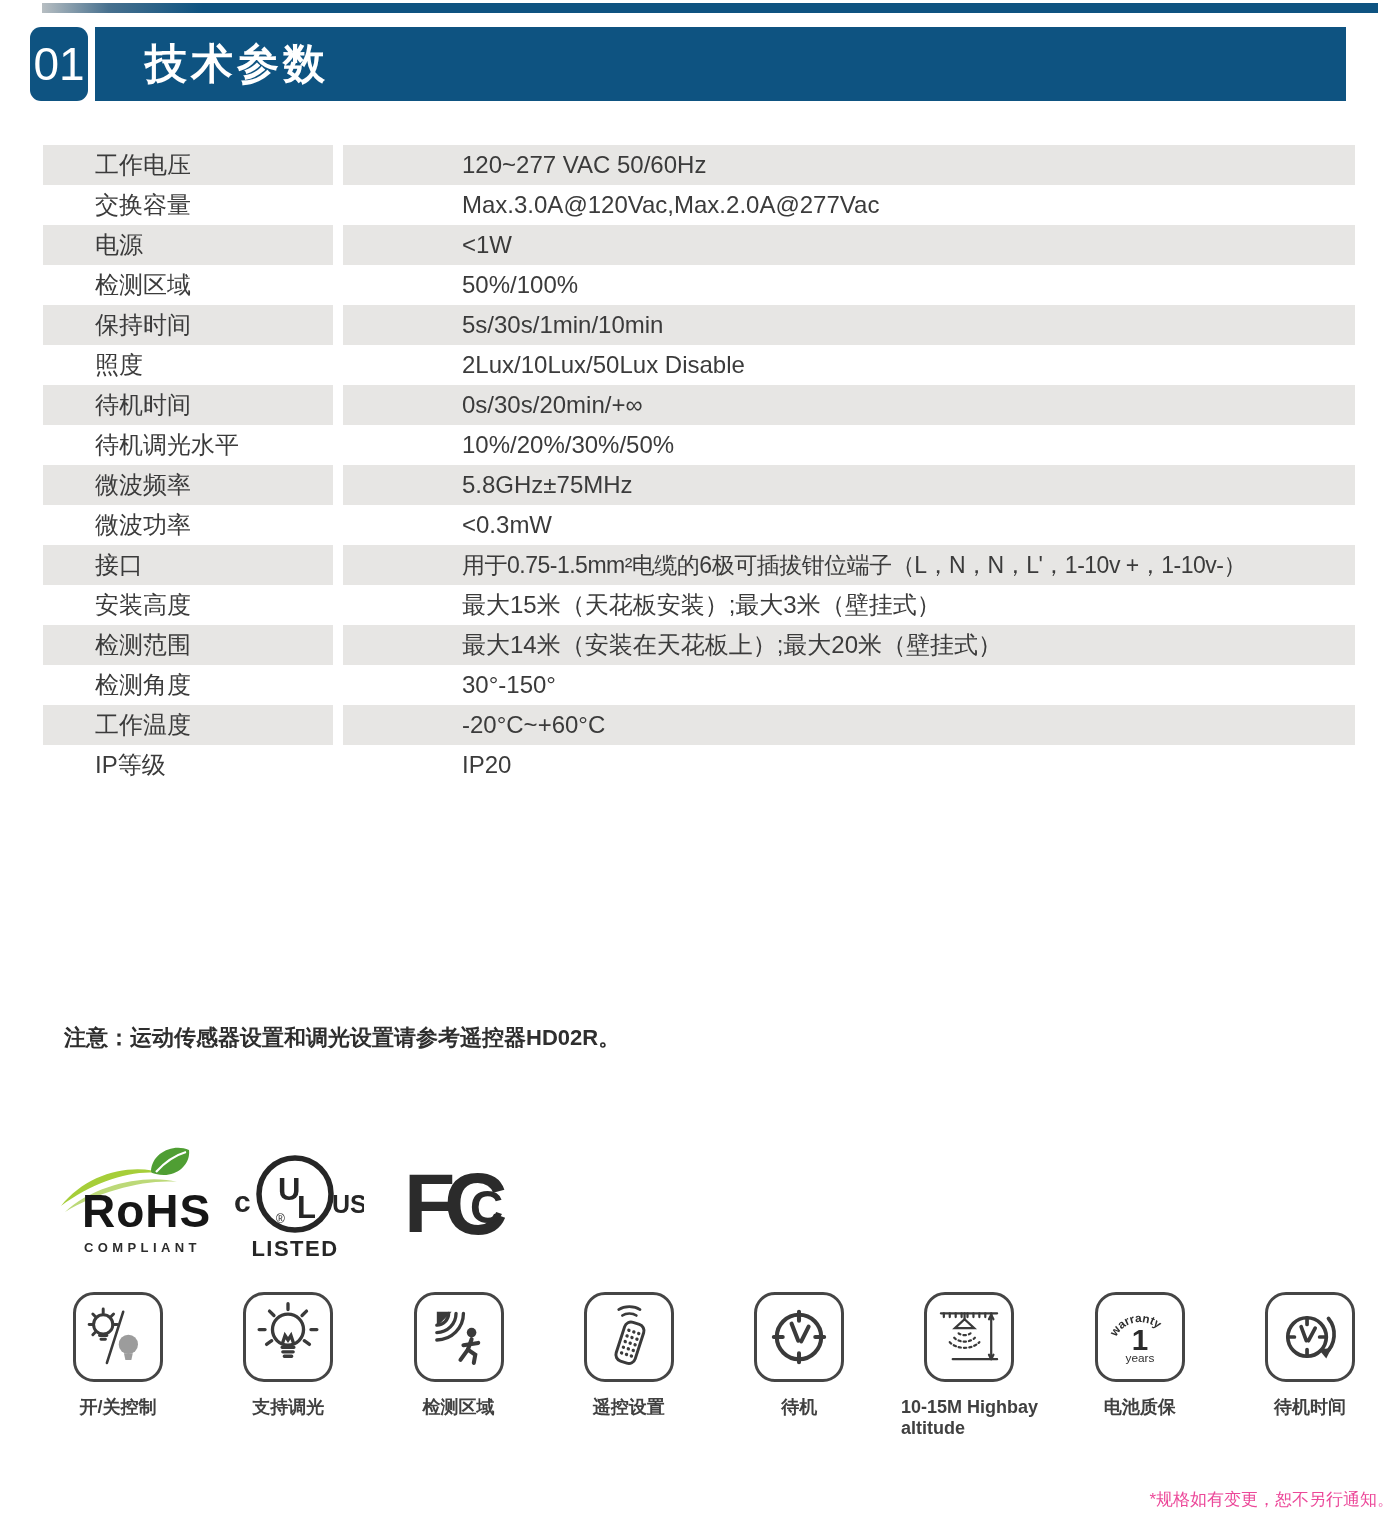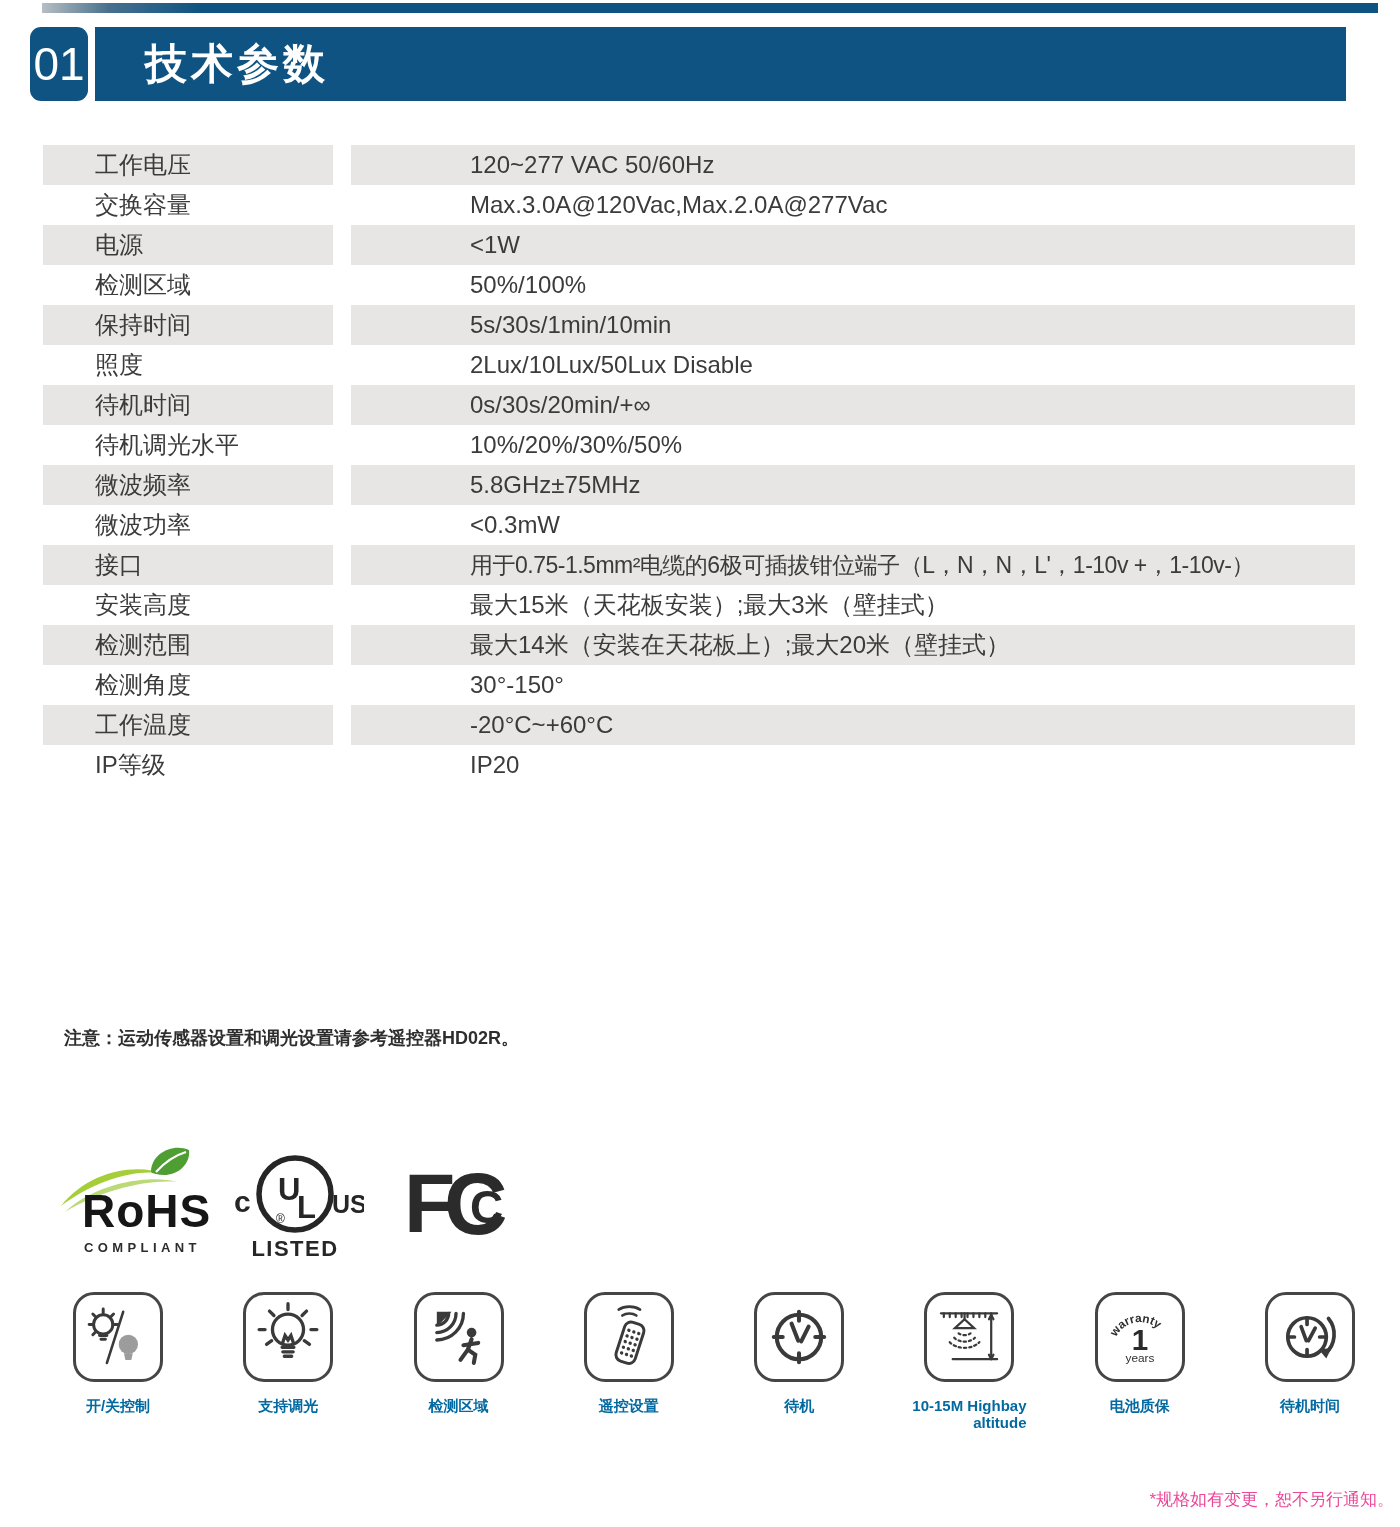--- a/index.html
+++ b/index.html
@@ -13,42 +13,42 @@
            color:#fff;font-size:46px;display:flex;align-items:center;justify-content:center;border-radius:11px;}
   .title-bar{position:absolute;left:95px;top:27px;width:1251px;height:74px;background:var(--blue);
              color:#fff;display:flex;align-items:center;padding-left:50px;box-sizing:border-box;
              font-size:42px;font-weight:bold;letter-spacing:4px;}
 
   
   .spec-table{position:absolute;left:43px;top:145px;width:1312px;}
   .spec-row{display:flex;height:40px;font-size:24px;color:var(--ink);}
   .spec-row>div{height:100%;display:flex;align-items:center;box-sizing:border-box;white-space:nowrap;}
   .spec-row .label{width:290px;padding-left:52px;}
-  .spec-row .value{flex:1;margin-left:18px;padding-left:119px;}
+  .spec-row .value{flex:1;margin-left:10px;padding-left:119px;}
   .spec-row.odd .label,.spec-row.odd .value{background:var(--gray);}
   .spec-row .tight{font-size:23px;letter-spacing:-0.5px;}
 
   
-  .note{position:absolute;left:64px;top:1012px;font-size:18px;font-weight:600;color:#2e2e2e;line-height:52px;}
+  .note{position:absolute;left:64px;top:1012px;font-size:22px;font-weight:600;color:#2e2e2e;line-height:52px;}
   .note .line2{padding-left:81px;}
 
   
   .rohs{position:absolute;left:55px;top:1146px;width:190px;height:120px;}
   .rohs svg{position:absolute;left:4px;top:0;}
   .rohs-name{position:absolute;left:27px;top:38px;font-size:46px;font-weight:900;color:#161616;letter-spacing:1px;}
   .rohs-sub{position:absolute;left:29px;top:94px;font-size:13px;font-weight:600;letter-spacing:4.4px;color:#2c2c2c;}
   .ul-mark{position:absolute;left:226px;top:1150px;}
   .fcc-mark{position:absolute;left:408px;top:1161px;}
 
   
   .features{position:absolute;left:58px;top:1292px;width:1312px;display:flex;justify-content:space-between;}
   .feature{width:120px;display:flex;flex-direction:column;align-items:center;}
   .feature .box{width:90px;height:90px;border:3px solid #454545;border-radius:21px;box-sizing:border-box;
                 display:flex;align-items:center;justify-content:center;background:#fff;}
-  .feature .flabel{margin-top:15px;font-size:15px;font-weight:600;color:#0369a1;text-align:right;
+  .feature .flabel{margin-top:15px;font-size:18px;font-weight:600;color:#404040;text-align:left;
                    line-height:1.15;white-space:nowrap;}
 
   .footnote{position:absolute;right:6px;top:1488px;font-size:17px;color:#ec4899;}
 </style>
 </head>
 <body>
 
 <div class="page">
 
   <div class="top-strip"></div>

